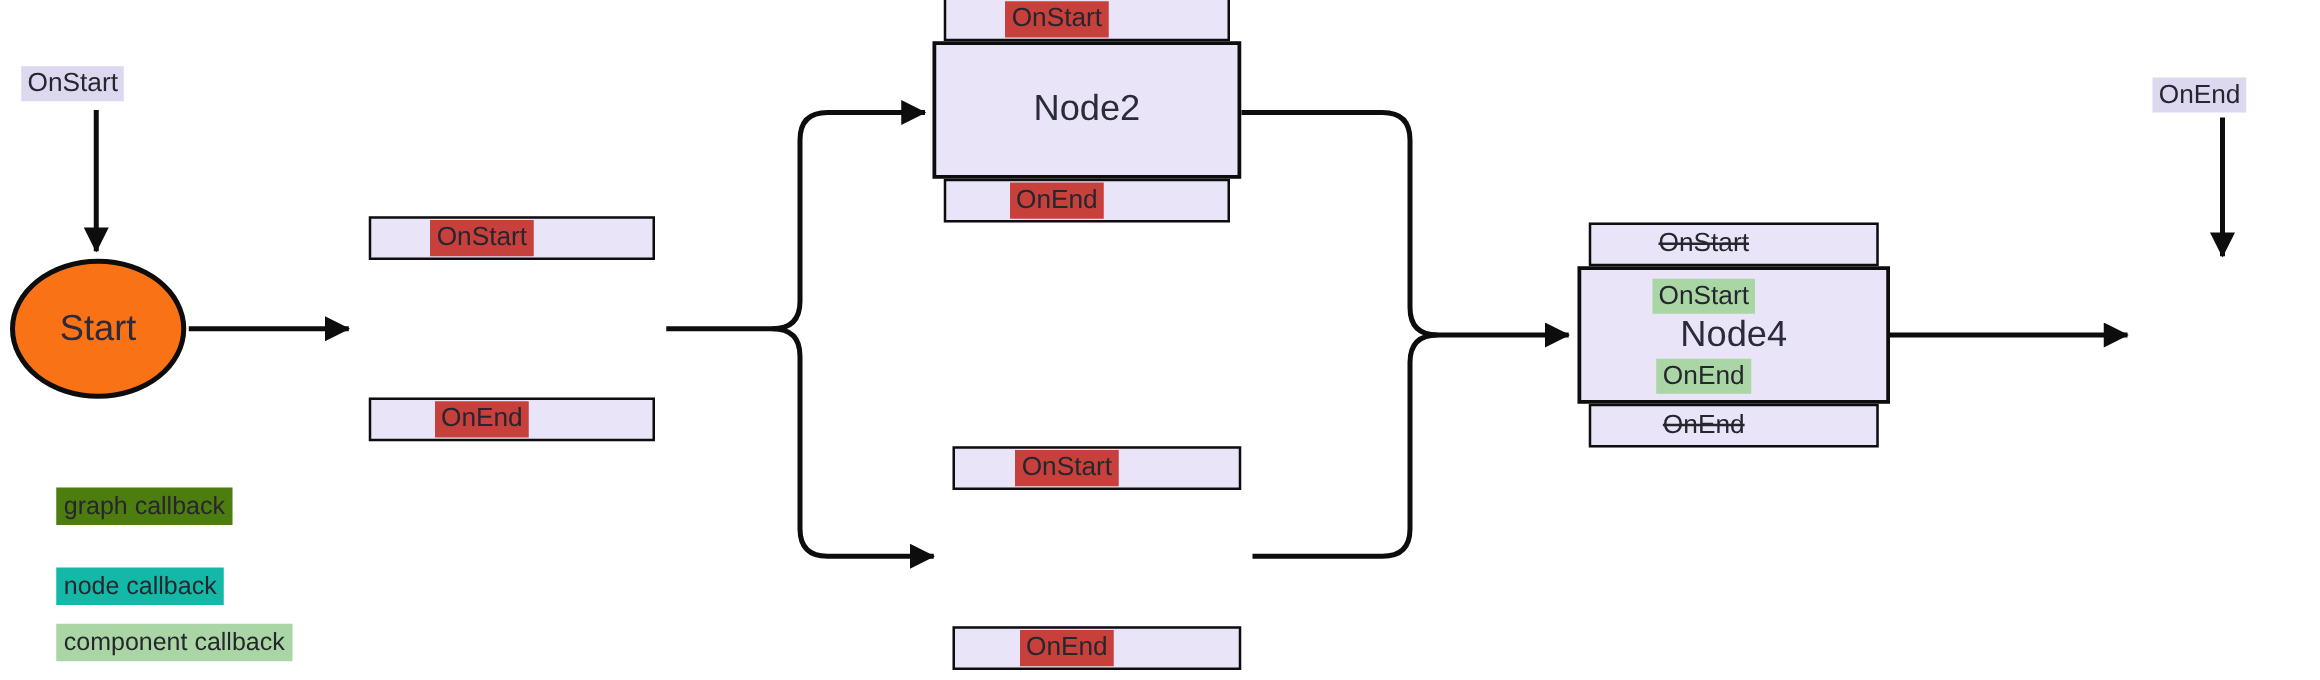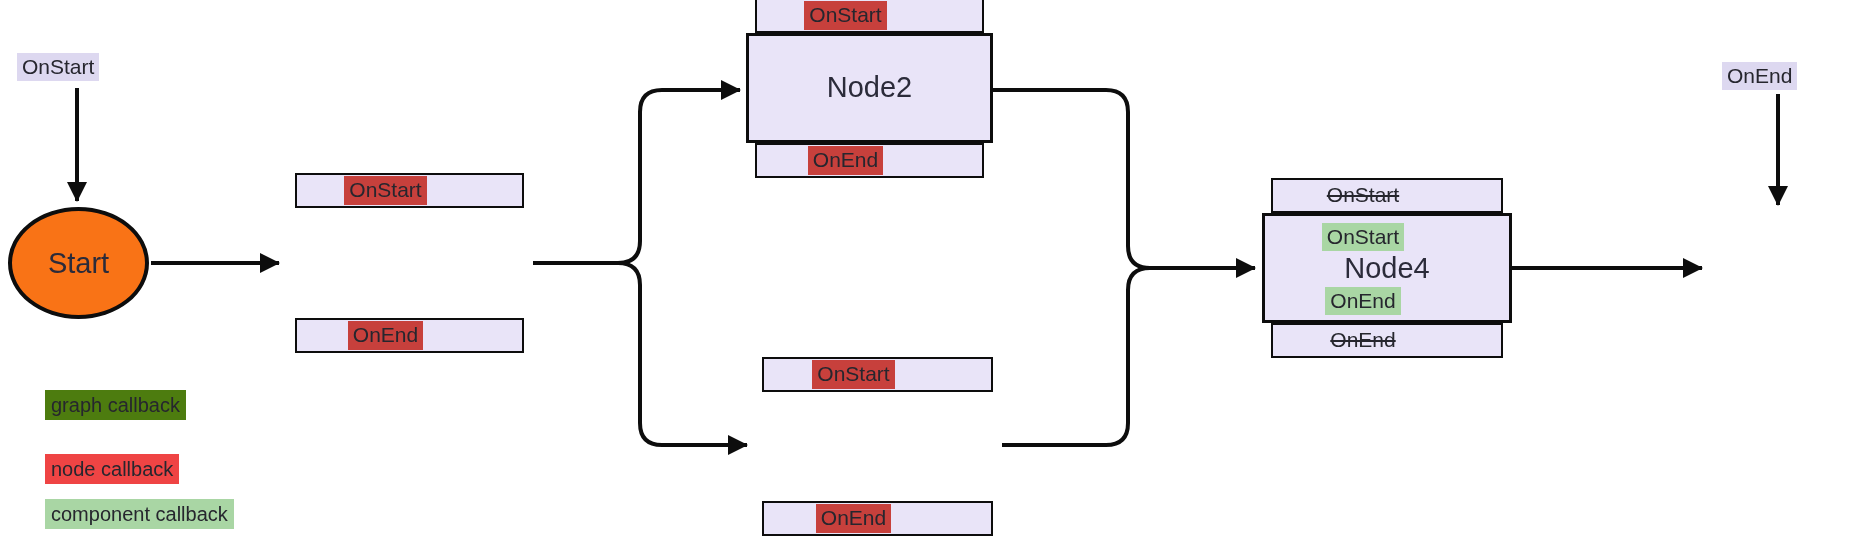--- a/index.html
+++ b/index.html
@@ -58,21 +58,21 @@
   }
   #graph-onstart-label{left:17px;top:53px;}
   #graph-onend-label{left:1722px;top:62px;}
 
   
   .legend-item{
     position:absolute;left:45px;font-size:20px;line-height:1.3;
     padding:2px 6px;white-space:nowrap;z-index:2;color:#26262e;
   }
   #legend-graph{top:390px;background:#4d7c0f;}
-  #legend-node{top:454px;background:#ef4444;text-align:center;}
+  #legend-node{top:454px;background:#14b8a6;text-align:center;}
   #legend-component{top:499px;background:#a9d6a4;}
 </style>
 </head>
 <body>
 
 <div id="canvas">
 
   <svg class="edges" width="1856" height="544" viewBox="0 0 1856 544">
     <defs>
       <marker id="ah" viewBox="0 0 10 10" refX="9.5" refY="5" markerUnits="userSpaceOnUse" markerWidth="23" markerHeight="20" orient="auto">

